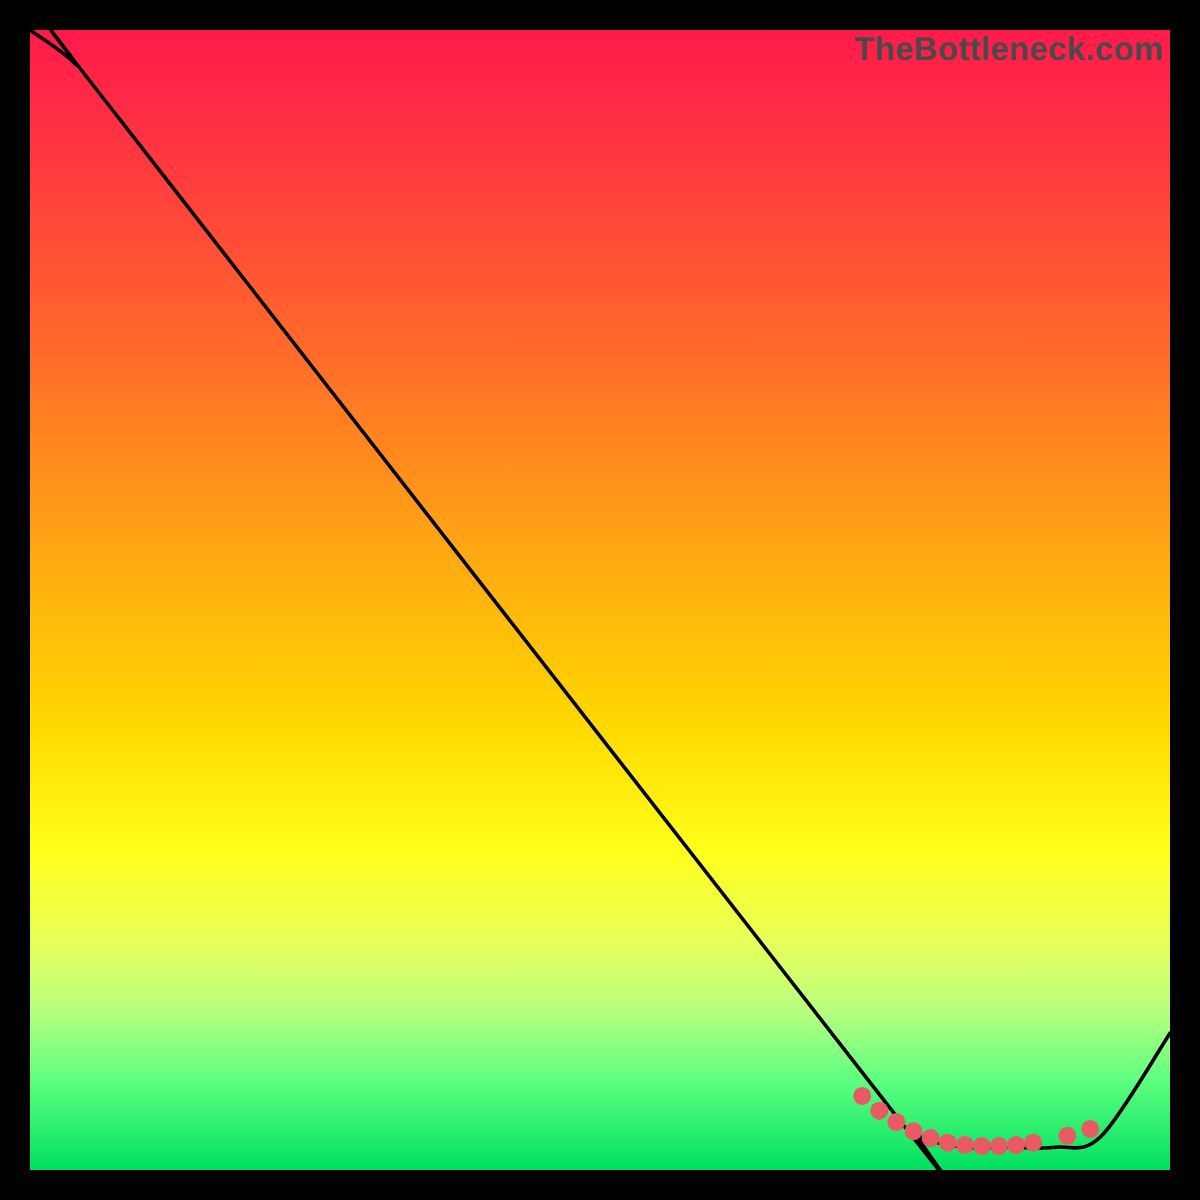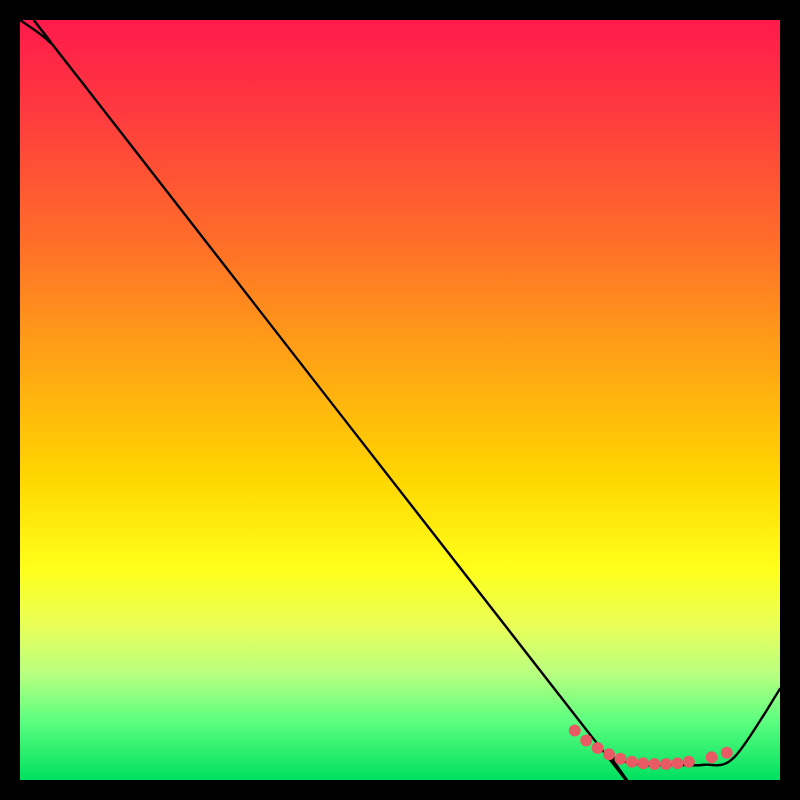--- a/index.html
+++ b/index.html
@@ -78,13 +78,14 @@
         <circle cx="623.1999999999999" cy="743.28" r="6" fill="#e85a64"></circle>
         <circle cx="634.6" cy="744.04" r="6" fill="#e85a64"></circle>
         <circle cx="646" cy="744.04" r="6" fill="#e85a64"></circle>
         <circle cx="657.4" cy="743.28" r="6" fill="#e85a64"></circle>
         <circle cx="668.8" cy="741.76" r="6" fill="#e85a64"></circle>
         <circle cx="691.6" cy="737.2" r="6" fill="#e85a64"></circle>
         <circle cx="706.8000000000001" cy="732.64" r="6" fill="#e85a64"></circle>
       </g>
   </svg>
 
+  <div class="watermark">TheBottleneck.com</div>
 </div>
 
 </body></html>

